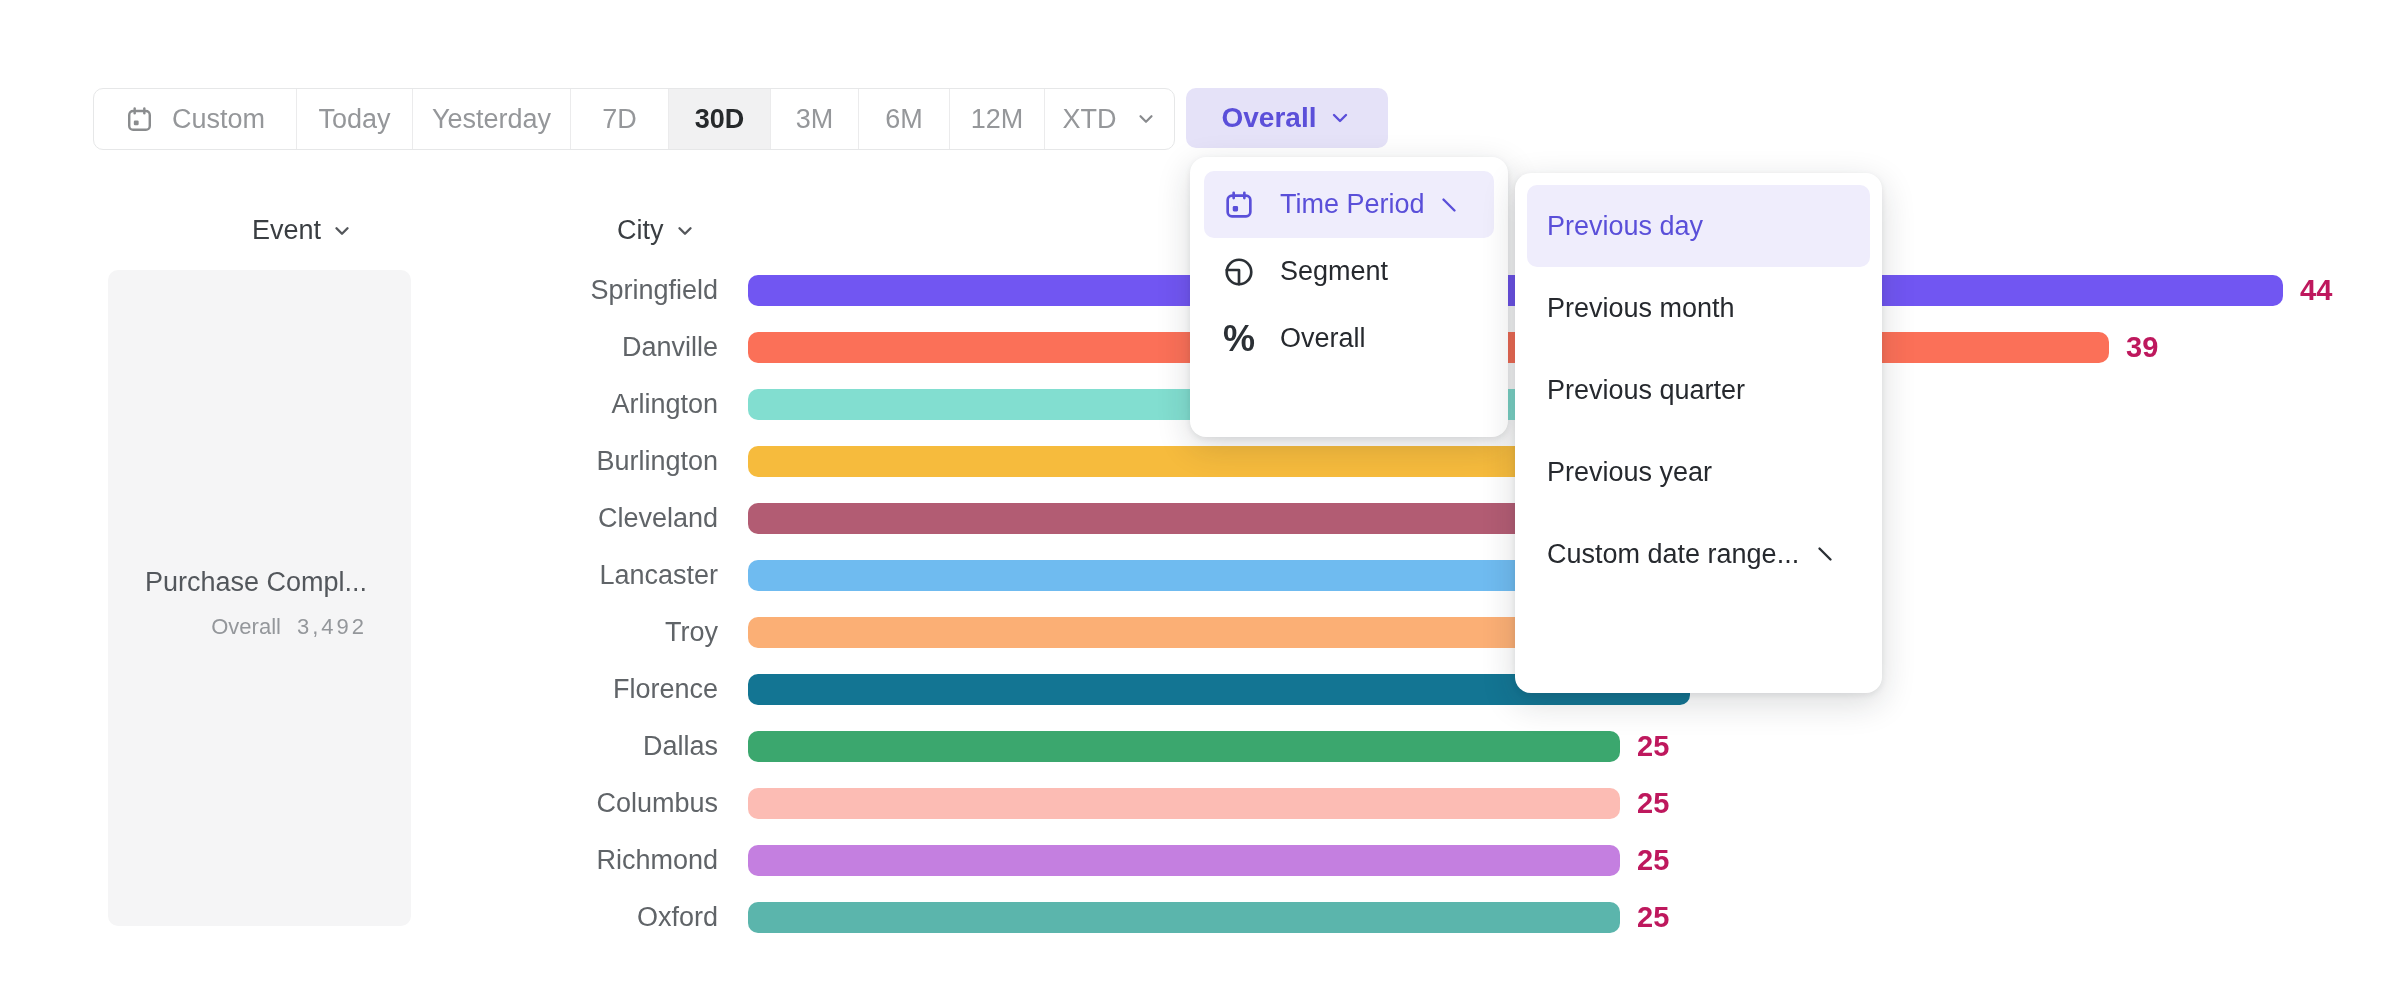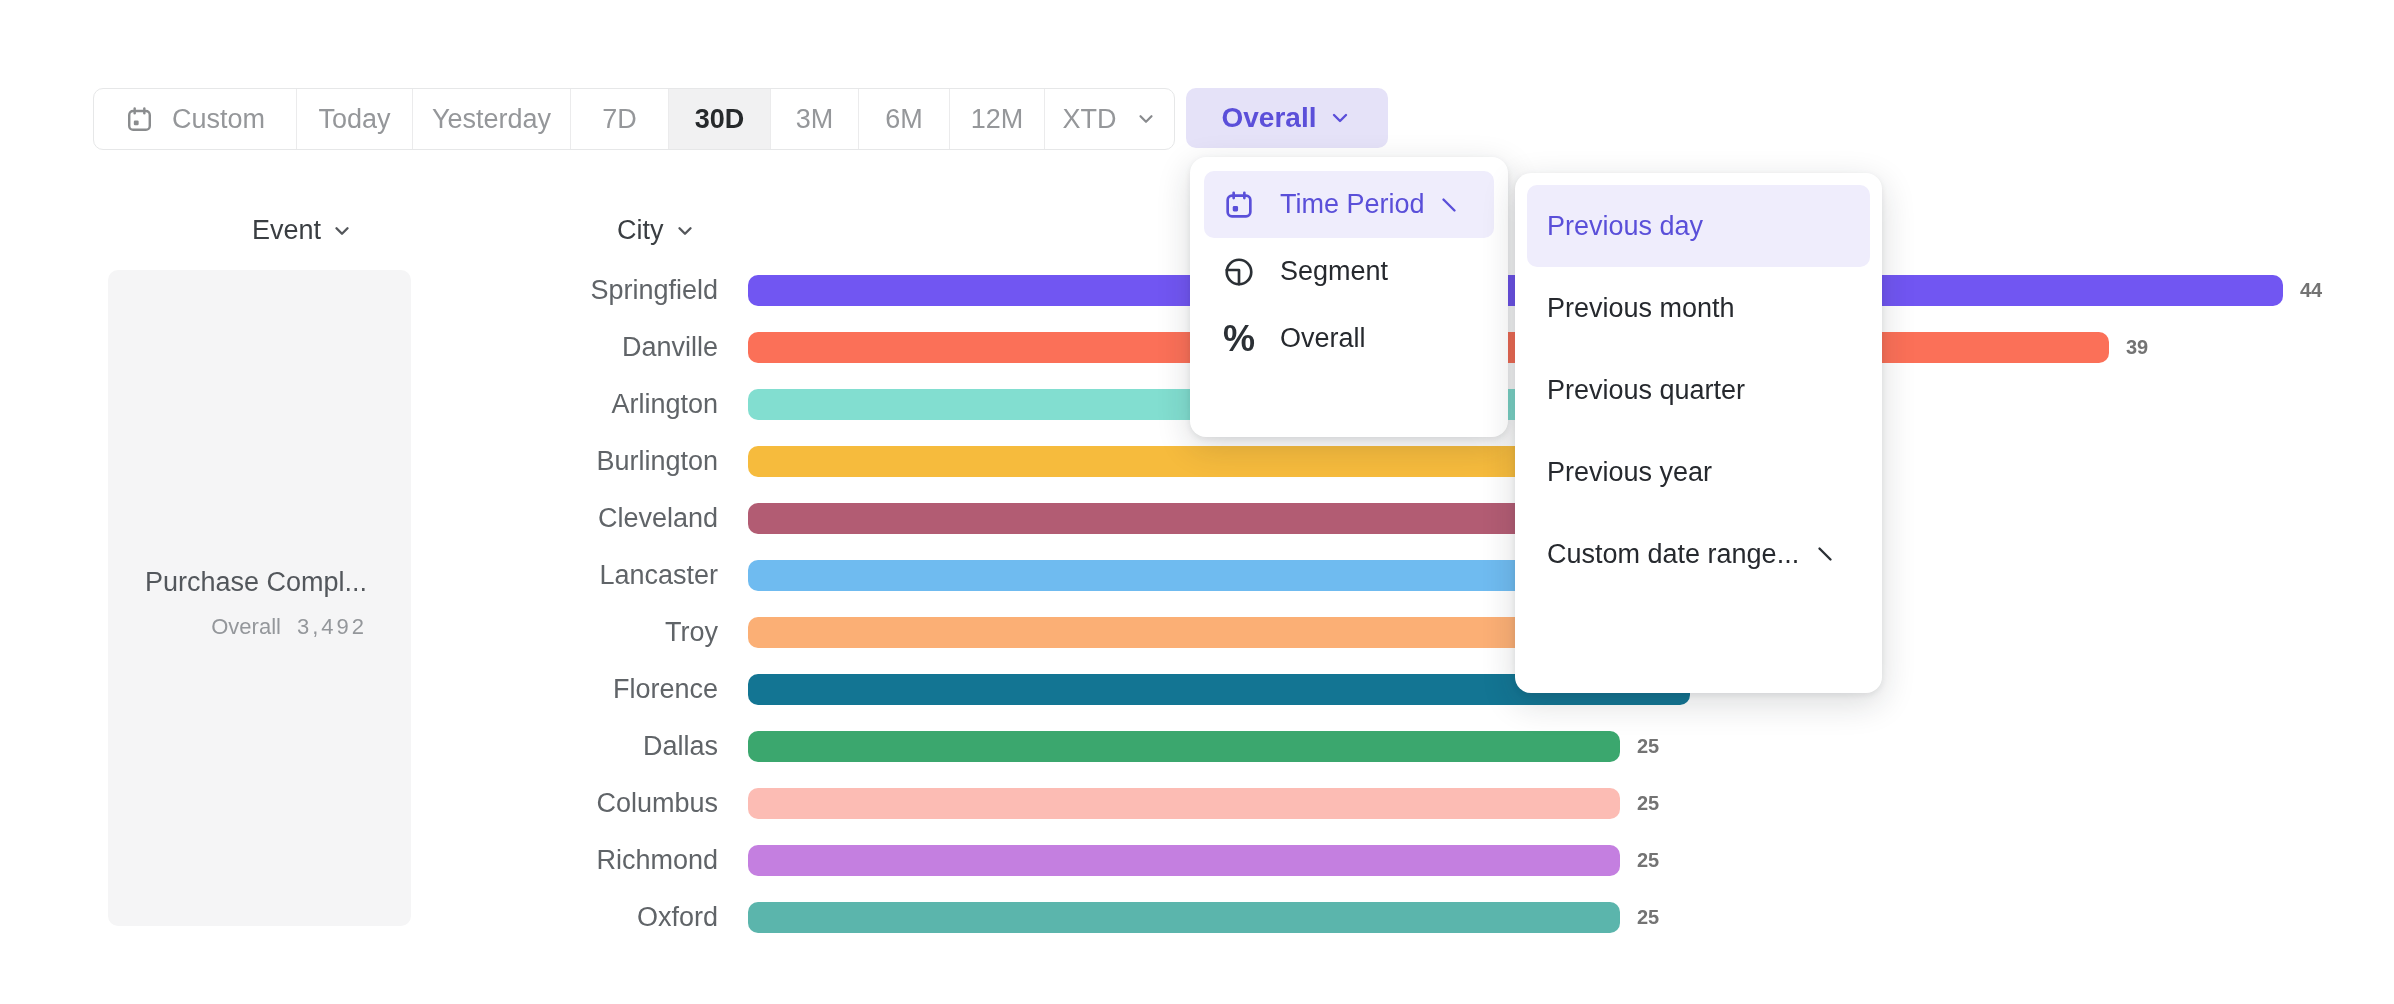--- a/index.html
+++ b/index.html
@@ -31,21 +31,21 @@
   .event-panel{position:absolute;left:108px;top:270px;width:303px;height:656px;background:#F5F5F6;border-radius:10px;cursor:pointer;}
   .event-name{position:absolute;top:297px;right:44px;font-size:27px;color:#53575C;white-space:nowrap;}
   .event-overall{position:absolute;top:344px;right:44px;font-size:22px;color:#94979B;white-space:nowrap;display:flex;gap:16px;align-items:baseline;}
   .event-overall .num{letter-spacing:3px;}
 
   
   .chart{position:absolute;left:0;top:0;width:2394px;height:1004px;}
   .bar-row{position:absolute;left:0;width:2394px;height:32px;}
   .city-label{position:absolute;left:380px;width:338px;top:0;line-height:32px;text-align:right;font-size:27px;color:#606468;white-space:nowrap;}
   .bar{position:absolute;left:748px;top:1px;height:31px;border-radius:10px;}
-  .bar-value{position:absolute;top:0;line-height:32px;font-size:20px;font-weight:700;color:#737373;}
+  .bar-value{position:absolute;top:0;line-height:32px;font-size:29px;font-weight:700;color:#be185d;}
 
   
   .menu{position:absolute;background:#fff;border-radius:16px;
     box-shadow:0 10px 34px rgba(25,28,40,.16), 0 2px 6px rgba(25,28,40,.08);box-sizing:border-box;}
   .compare-menu{left:1190px;top:157px;width:318px;height:280px;padding:14px;z-index:10;}
   .submenu{left:1515px;top:173px;width:367px;height:520px;padding:12px;z-index:11;}
   .menu-item{display:flex;align-items:center;border-radius:10px;cursor:pointer;color:#26292E;font-size:27px;position:relative;box-sizing:border-box;}
   .compare-menu .menu-item{height:67px;padding-left:18px;gap:24px;}
   .submenu .menu-item{height:82px;padding-left:20px;}
   .menu-item.selected{background:#EFEDFC;color:#5A4FD9;}

